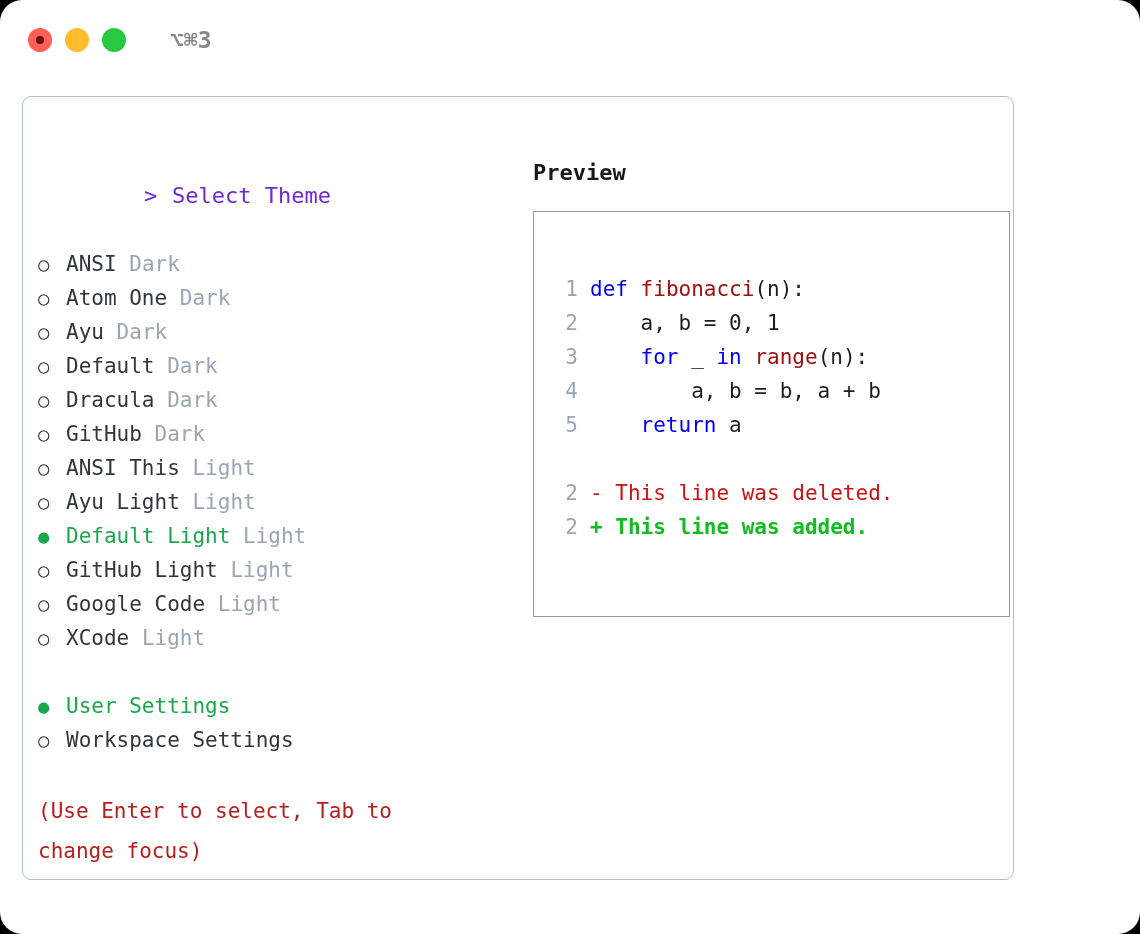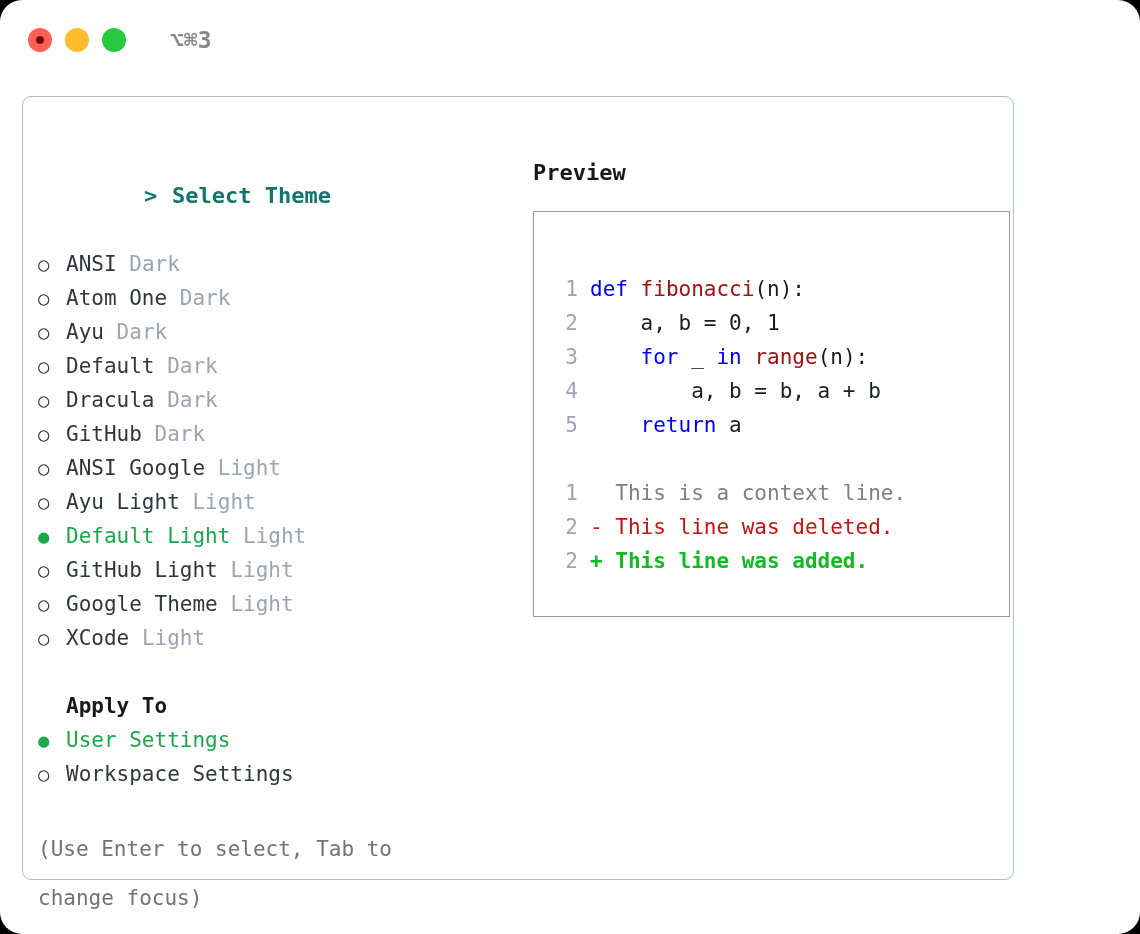--- a/index.html
+++ b/index.html
@@ -63,22 +63,22 @@
 
   
   #left-col {
     position: absolute;
     left: 15px; top: 48px;
     width: 450px;
   }
 
   .list-title {
     font-size: 22px;
-    font-weight: bold;
-    color: #0f766e;
+    font-weight: normal;
+    color: #6d28d9;
     line-height: 34px;
     white-space: pre;
   }
   .list-title .caret { display: inline-block; width: 28px; }
 
   .theme-row {
     display: flex;
     align-items: baseline;
     font-size: 21px;
     line-height: 34px;
@@ -104,22 +104,22 @@
     font-weight: bold;
     color: #16181d;
     line-height: 34px;
     white-space: pre;
     padding-left: 28px;
   }
 
   #hint {
     margin-top: 34px;
     font-size: 21px;
-    line-height: 49px;
-    color: #737373;
+    line-height: 40px;
+    color: #b91c1c;
     width: 410px;
     white-space: pre-wrap;
   }
 
   
   #right-col {
     position: absolute;
     left: 478px; top: 59px;
     width: 500px;
     margin-left: 32px;
@@ -181,31 +181,30 @@
         <span class="caret">&gt;</span><span>Select Theme</span>
       </div>
 
       <div id="theme-list">
           <div class="theme-row"><span class="bullet">○</span><span class="label">ANSI</span><span> </span><span class="tag">Dark</span></div>
           <div class="theme-row"><span class="bullet">○</span><span class="label">Atom One</span><span> </span><span class="tag">Dark</span></div>
           <div class="theme-row"><span class="bullet">○</span><span class="label">Ayu</span><span> </span><span class="tag">Dark</span></div>
           <div class="theme-row"><span class="bullet">○</span><span class="label">Default</span><span> </span><span class="tag">Dark</span></div>
           <div class="theme-row"><span class="bullet">○</span><span class="label">Dracula</span><span> </span><span class="tag">Dark</span></div>
           <div class="theme-row"><span class="bullet">○</span><span class="label">GitHub</span><span> </span><span class="tag">Dark</span></div>
-          <div class="theme-row"><span class="bullet">○</span><span class="label">ANSI Google</span><span> </span><span class="tag">Light</span></div>
+          <div class="theme-row"><span class="bullet">○</span><span class="label">ANSI This</span><span> </span><span class="tag">Light</span></div>
           <div class="theme-row"><span class="bullet">○</span><span class="label">Ayu Light</span><span> </span><span class="tag">Light</span></div>
           <div class="theme-row selected"><span class="bullet">●</span><span class="label">Default Light</span><span> </span><span class="tag">Light</span></div>
           <div class="theme-row"><span class="bullet">○</span><span class="label">GitHub Light</span><span> </span><span class="tag">Light</span></div>
-          <div class="theme-row"><span class="bullet">○</span><span class="label">Google Theme</span><span> </span><span class="tag">Light</span></div>
+          <div class="theme-row"><span class="bullet">○</span><span class="label">Google Code</span><span> </span><span class="tag">Light</span></div>
           <div class="theme-row"><span class="bullet">○</span><span class="label">XCode</span><span> </span><span class="tag">Light</span></div>
         </div>
 
       <div class="section-gap"></div>
 
-      <div class="subhead">Apply To</div>
 
       <div id="apply-list">
           <div class="theme-row selected"><span class="bullet">●</span><span class="label">User Settings</span></div>
           <div class="theme-row"><span class="bullet">○</span><span class="label">Workspace Settings</span></div>
         </div>
 
       <div id="hint">(Use Enter to select, Tab to change focus)</div>
     </div>
 
     <div id="right-col">
@@ -214,21 +213,20 @@
       <div id="preview-box">
         <div id="code-block">
             <div class="code-line"><span class="gutter">1</span><span class="kw">def</span><span class="plain"> </span><span class="fn">fibonacci</span><span class="plain">(n):</span></div>
             <div class="code-line"><span class="gutter">2</span><span class="plain">    a, b = 0, 1</span></div>
             <div class="code-line"><span class="gutter">3</span><span class="plain">    </span><span class="kw">for</span><span class="plain"> _ </span><span class="kw">in</span><span class="plain"> </span><span class="fn">range</span><span class="plain">(n):</span></div>
             <div class="code-line"><span class="gutter">4</span><span class="plain">        a, b = b, a + b</span></div>
             <div class="code-line"><span class="gutter">5</span><span class="plain">    </span><span class="kw">return</span><span class="plain"> a</span></div>
           </div>
         <div class="blank-line"></div>
         <div id="diff-block">
-            <div class="code-line"><span class="gutter">1</span><span class="ctx">  This is a context line.</span></div>
             <div class="code-line"><span class="gutter">2</span><span class="del">- This line was deleted.</span></div>
             <div class="code-line"><span class="gutter">2</span><span class="add">+ This line was added.</span></div>
           </div>
       </div>
     </div>
 
   </div>
 </div>
 
 </body></html>

